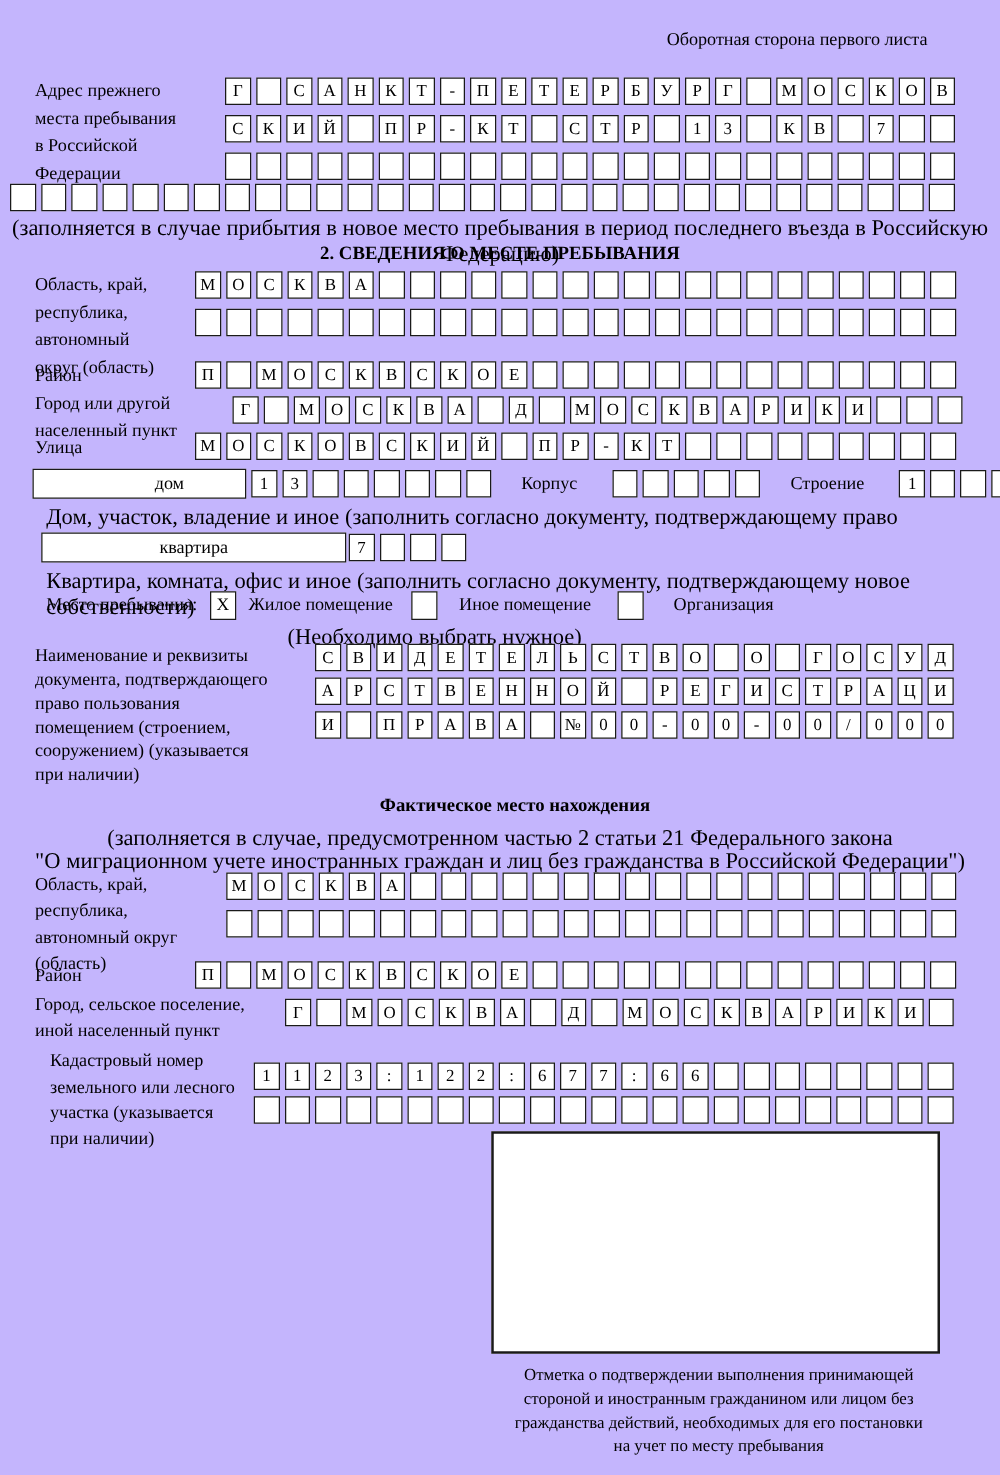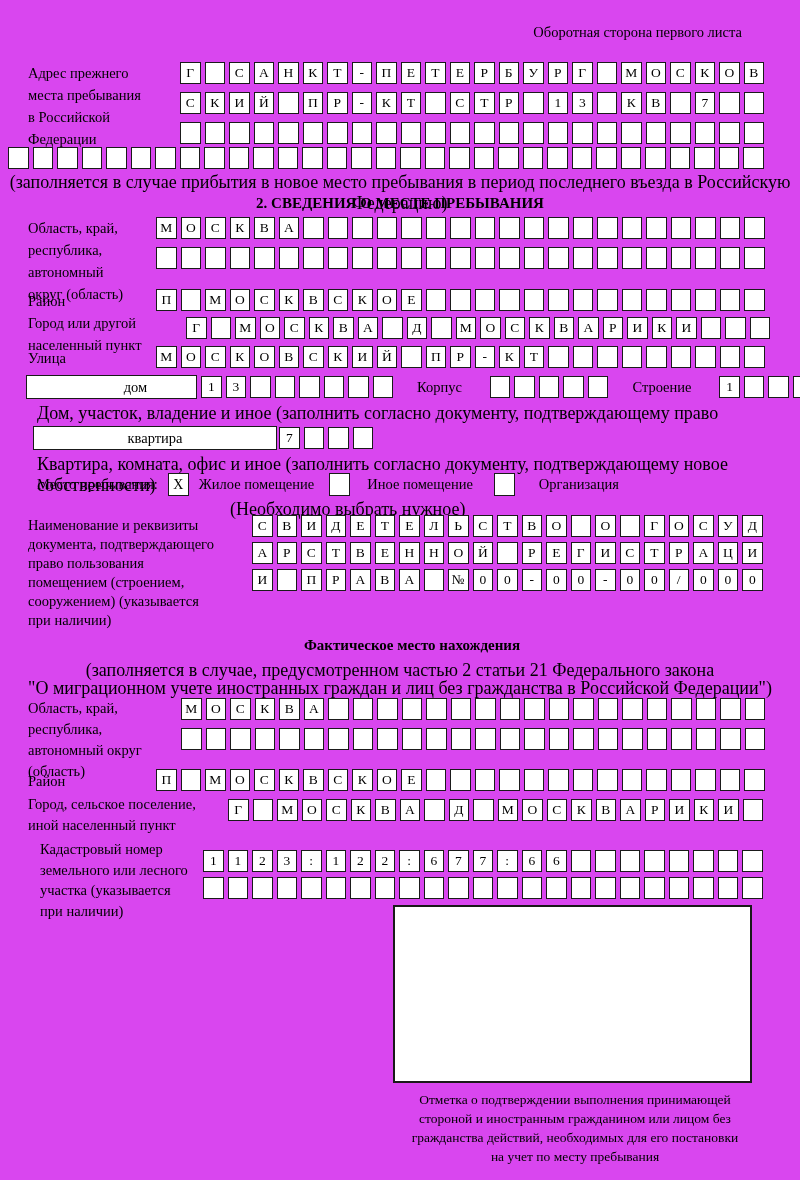--- a/index.html
+++ b/index.html
@@ -1,17 +1,17 @@
 <!DOCTYPE html>
 <html><head>
 <meta charset="utf-8">
 <style>
   html,body{margin:0;padding:0;background:#ffffff;}
   .page{
-    position:relative;width:800px;height:1180px;background:#d946ef;
+    position:relative;width:800px;height:1180px;background:#c4b5fd;
     font-family:"Liberation Serif","DejaVu Serif",serif;color:#000;overflow:hidden;
   }
   .abs{position:absolute;}
   .lbl{font-size:14.5px;line-height:22px;}
   .cap{font-size:18px;}
   .center{left:0;width:800px;text-align:center;}
   .bold{font-weight:bold;}
 
   
   .grid{display:flex;gap:4px;}

